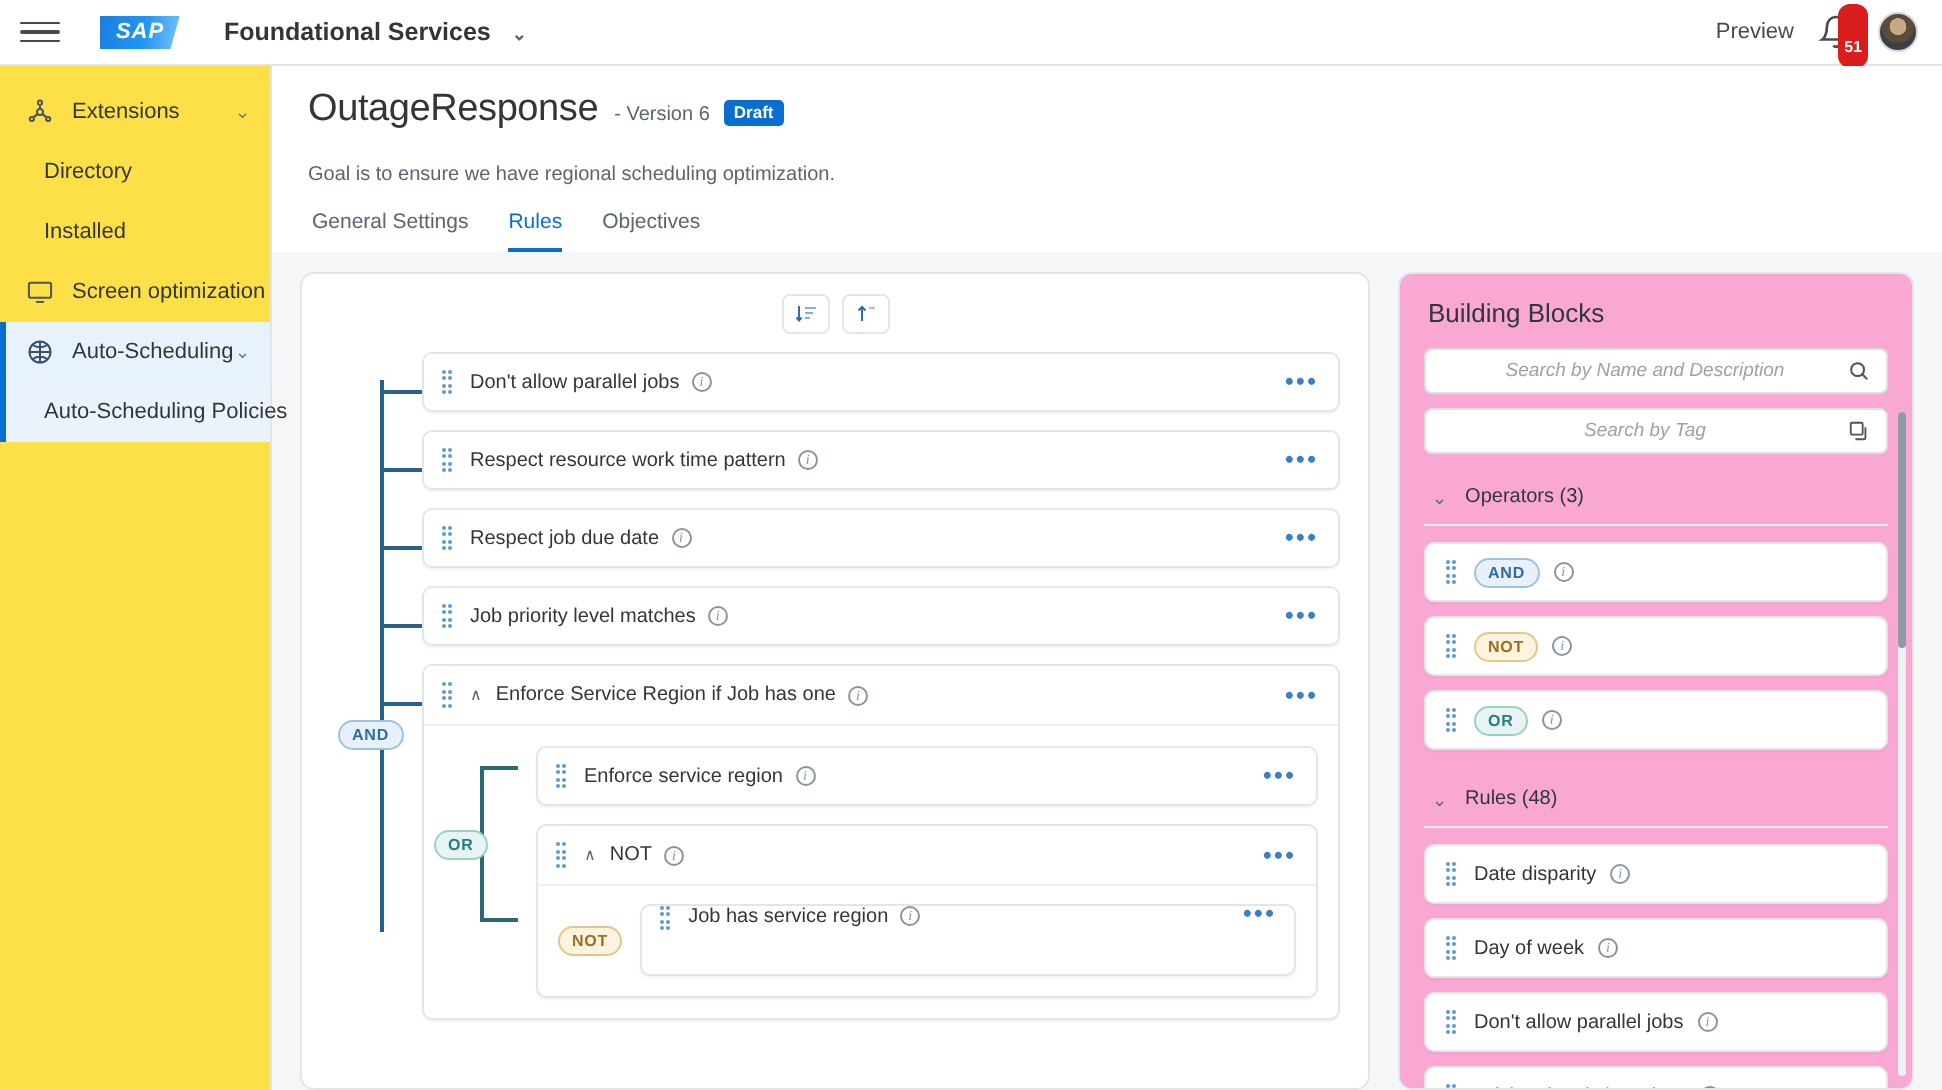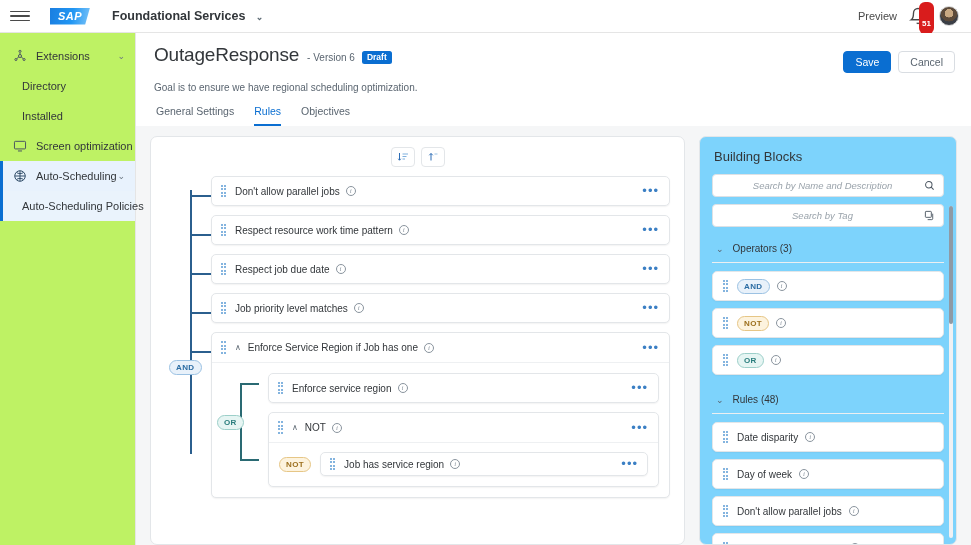--- a/index.html
+++ b/index.html
@@ -48,21 +48,21 @@
     border:1px solid #d6d6d6;
     cursor:pointer;
   }
 
   
   .body-split { flex: 1 1 auto; display:flex; min-height:0; }
 
   
   .sidebar {
     width: 136px; flex:0 0 136px;
-    background:#bef264; border-right:1px solid #e5e5e5;
+    background:#fde047; border-right:1px solid #e5e5e5;
     padding-top: 8px;
     font-size: 11px;
   }
   .nav-item {
     display:flex; align-items:center; height:30px;
     padding-left:12px; cursor:pointer; position:relative;
     color:#32363a;
   }
   .nav-item .nav-ico { width:16px; height:16px; flex:0 0 16px; margin-right:8px; color:#4a5560; display:flex; align-items:center; justify-content:center; }
   .nav-item .nav-label { flex:1 1 auto; white-space:nowrap; }
@@ -169,28 +169,28 @@
   .not-group { border:1px solid #e3e6e9; border-radius:5px; background:#fff; box-shadow:0 1px 1.5px rgba(0,0,0,.05); overflow:hidden; }
   .not-head { display:flex; align-items:center; height:30px; padding:0 10px 0 8px; border-bottom:1px solid #eef0f2; }
   .not-body { display:flex; align-items:center; padding:9px 10px 10px 10px; gap:9px; }
   .not-badge {
     font-size:8px; font-weight:bold; color:#9c6f1d;
     background:#fdf3de; border:1px solid #e6c686; border-radius:9px;
     padding:2px 6px; letter-spacing:.4px; flex:0 0 auto;
   }
   .inner-card {
     flex:1 1 auto; background:#fff; border:1px solid #e3e6e9; border-radius:5px;
-    display:flex; align-items:center; height:24px; padding:0 9px 0 8px;
+    display:flex; height:36px; padding:0 9px 0 8px;
     box-shadow:0 1px 1.5px rgba(0,0,0,.05);
   }
 
   
   .bb-panel {
     width: 258px; flex:0 0 258px;
-    background:#7dd3fc; border:1px solid #e3e6e9; border-radius:7px;
+    background:#f9a8d4; border:1px solid #e3e6e9; border-radius:7px;
     display:flex; flex-direction:column; overflow:hidden; position:relative;
   }
   .bb-title { font-size:13px; color:#32363a; padding:12px 14px 10px 14px; }
   .bb-scroll { flex:1 1 auto; overflow:hidden; position:relative; }
   .bb-inner { padding: 0 12px 0 12px; }
   .bb-search {
     display:flex; align-items:center; height:23px; border:1px solid #dde1e5; border-radius:4px;
     padding:0 8px; margin-bottom:7px; background:#fff;
   }
   .bb-search input {
@@ -303,24 +303,20 @@
     <main class="content">
 
       <div class="page-head">
         <div class="title-row">
           <span class="page-title">OutageResponse</span>
           <span class="version-text">- Version 6</span>
           <span class="draft-badge">Draft</span>
         </div>
         <div class="page-sub">Goal is to ensure we have regional scheduling optimization.</div>
 
-        <div class="head-actions">
-          <button class="btn btn-primary">Save</button>
-          <button class="btn btn-secondary">Cancel</button>
-        </div>
 
         <div class="tabs">
           <div class="tab">General Settings</div>
           <div class="tab active">Rules</div>
           <div class="tab">Objectives</div>
         </div>
       </div>
 
       <div class="workspace">
 

